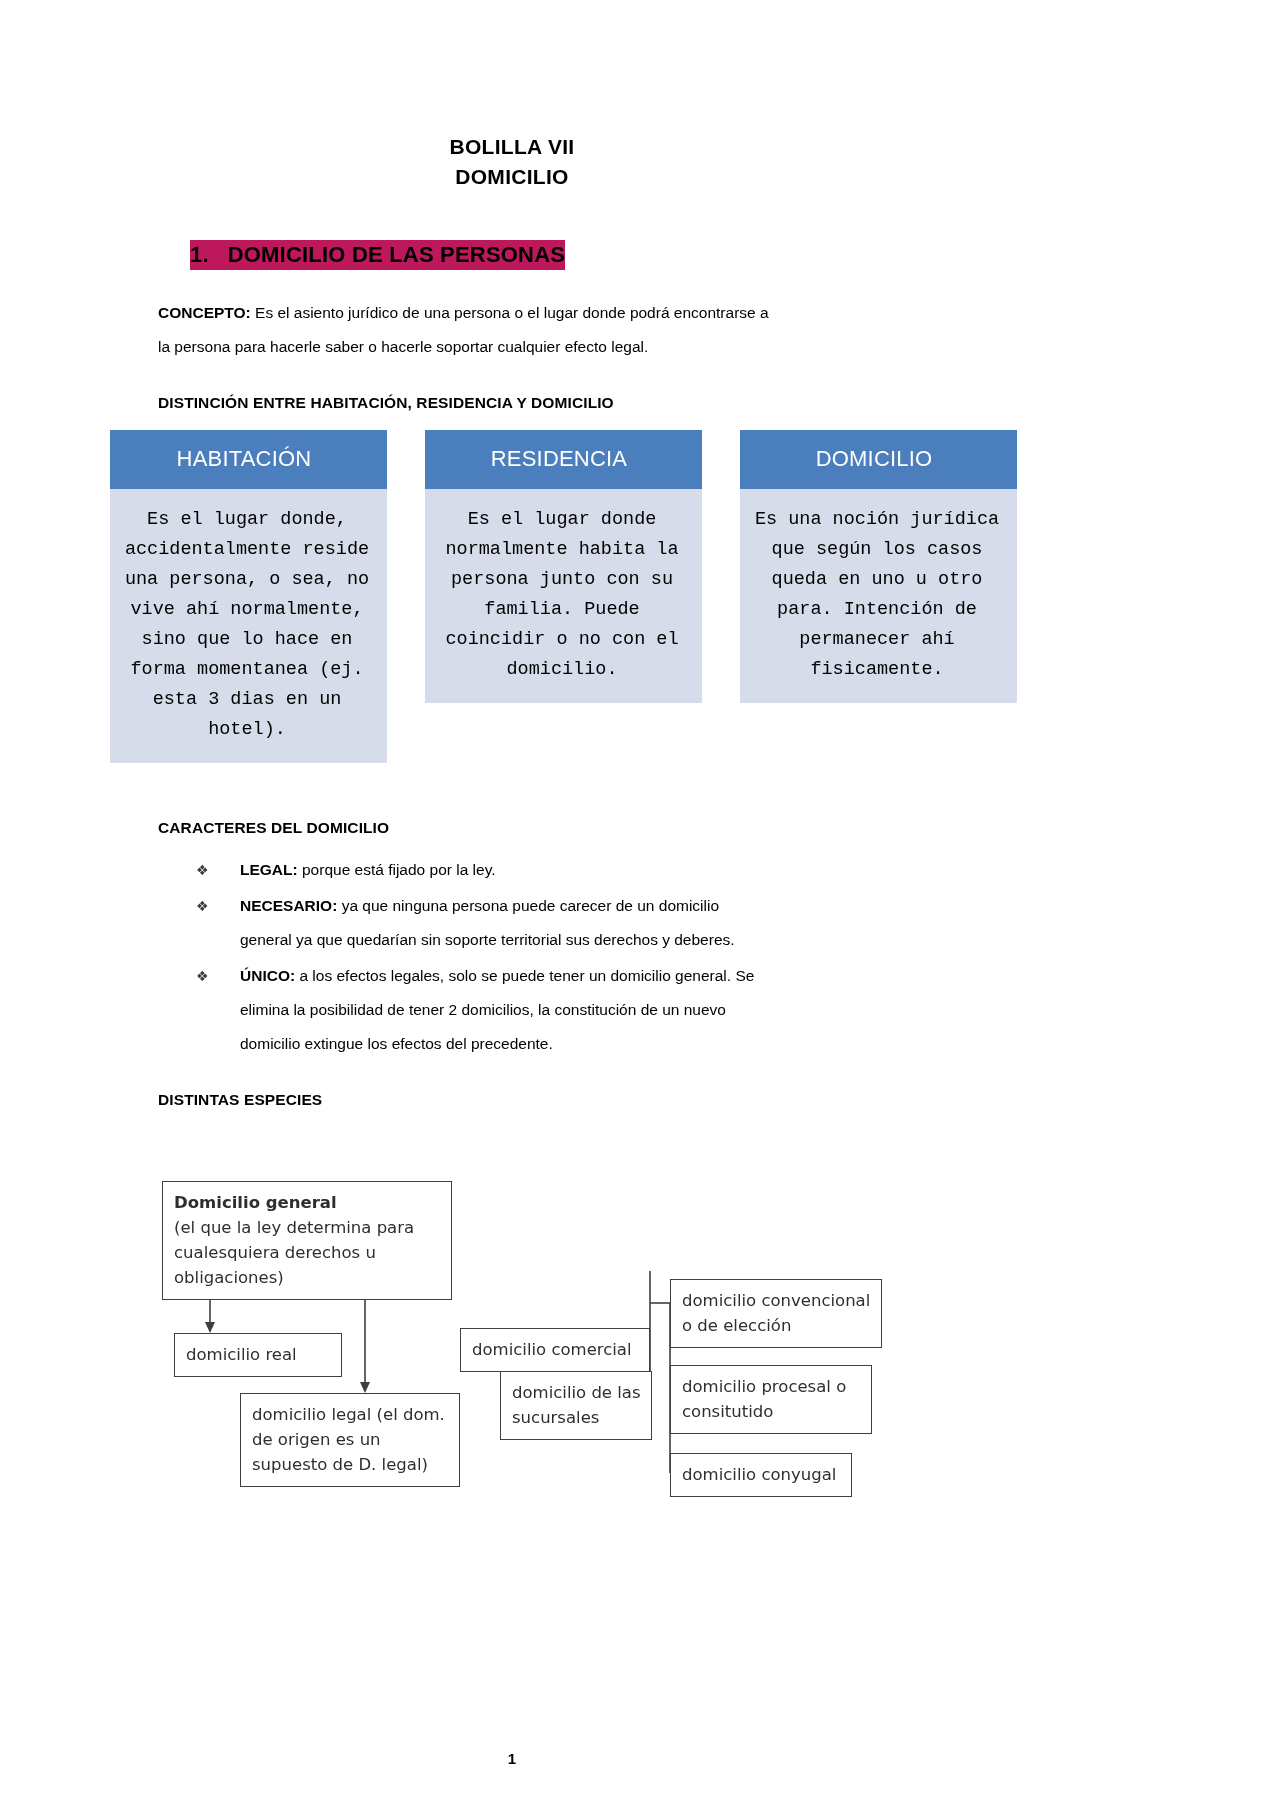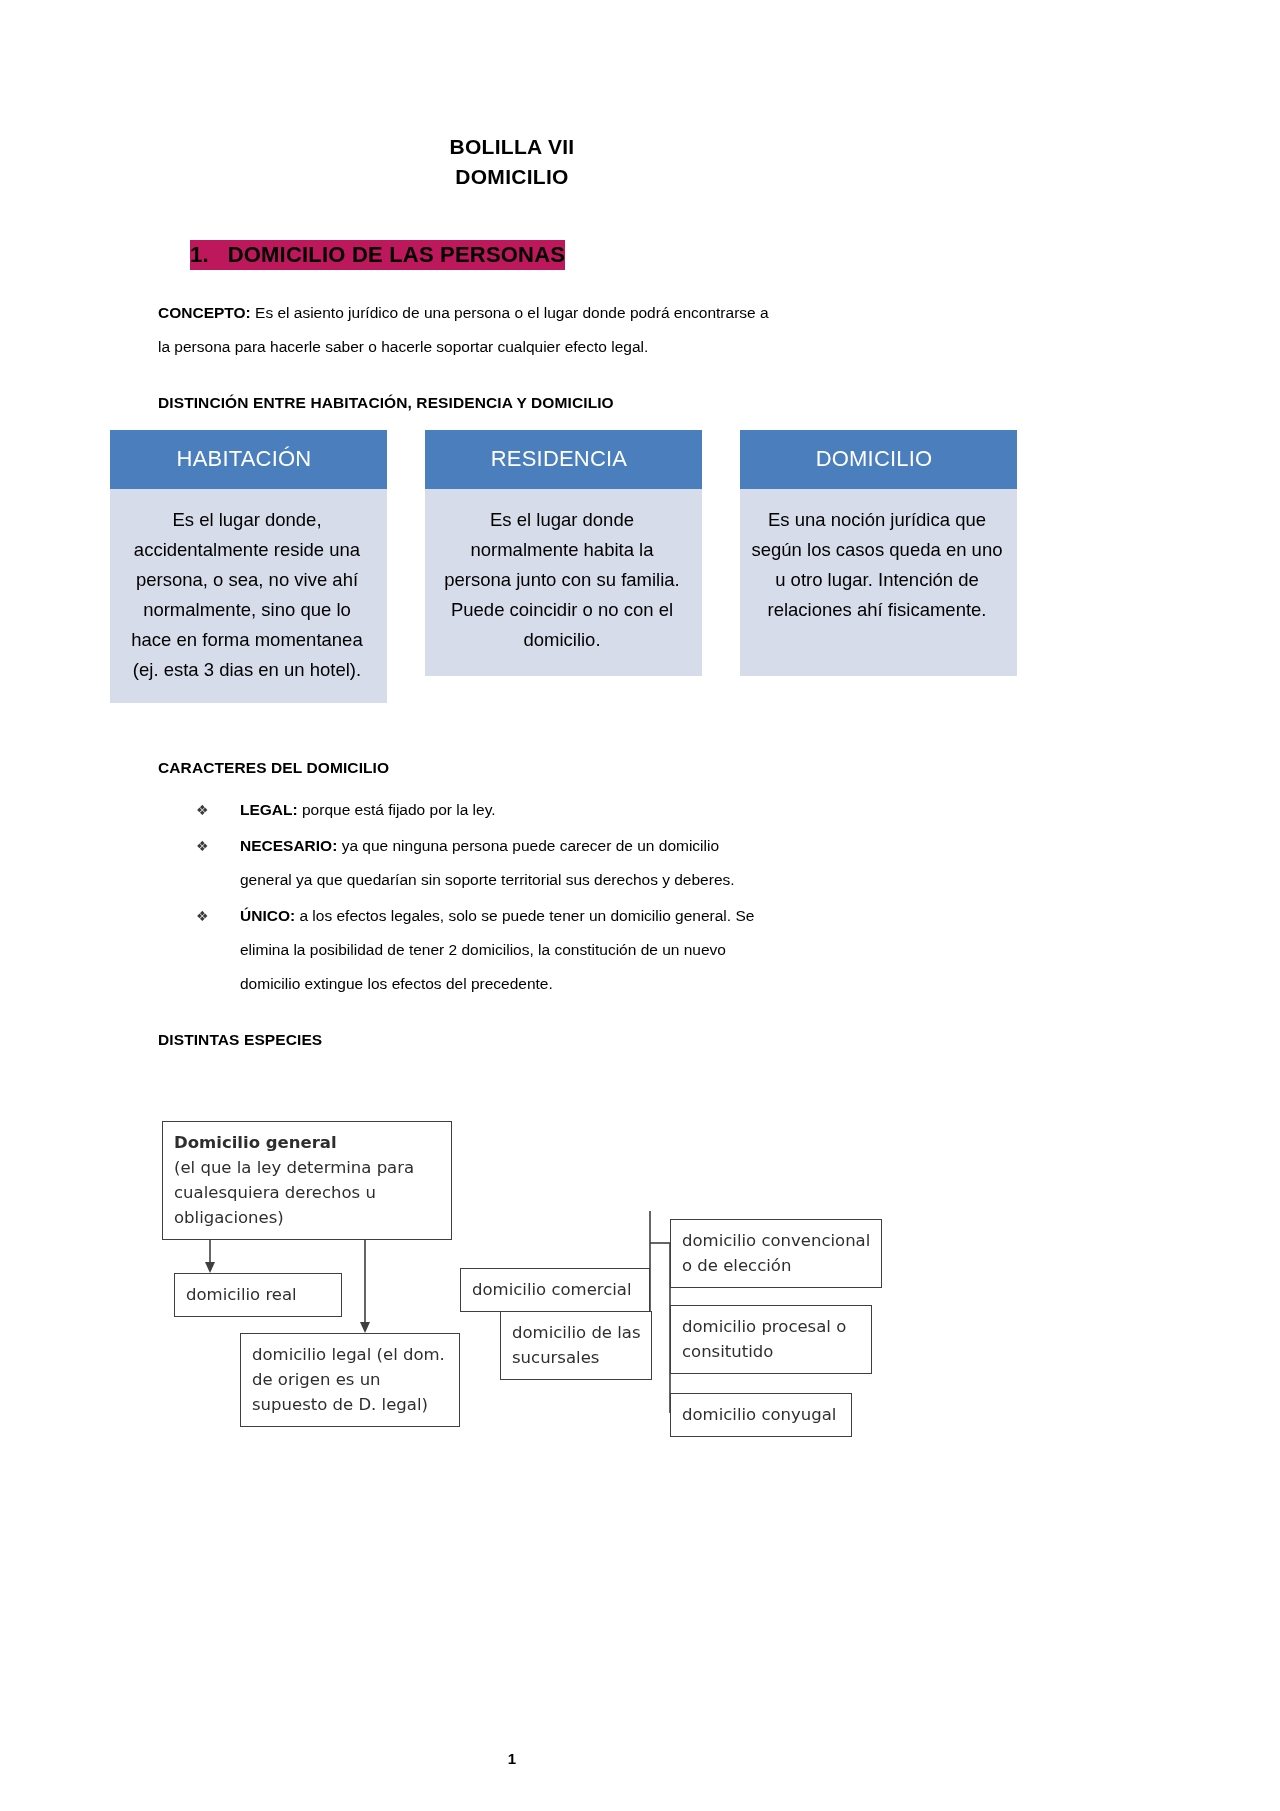--- a/index.html
+++ b/index.html
@@ -82,20 +82,21 @@
     padding:16px 15px 17px 6px;
     letter-spacing:0.2px;
   }
   .compare-body {
     background:#d6dce9;
     text-align:center;
     font-size:18.5px;
     line-height:30px;
     padding:16px 14px 18px 11px;
     box-sizing:border-box;
+    font-family:Liberation Mono, monospace;
   }
   .compare-col.h1 .compare-body { min-height:187px; }
   .compare-col.h2 .compare-body { min-height:187px; }
   .compare-col.h3 .compare-body { min-height:187px; }
 
   
   h3.caracteres { margin-top:54px; }
   ul.bullets {
     list-style:none;
     margin:14px 0 0 0;
@@ -175,21 +176,21 @@
     <div class="compare-col h1">
       <div class="compare-head">HABITACIÓN</div>
       <div class="compare-body">Es el lugar donde, accidentalmente reside una persona, o sea, no vive ahí normalmente, sino que lo hace en forma momentanea (ej. esta 3 dias en un hotel).</div>
     </div>
     <div class="compare-col h2">
       <div class="compare-head">RESIDENCIA</div>
       <div class="compare-body">Es el lugar donde normalmente habita la persona junto con su familia. Puede coincidir o no con el domicilio.</div>
     </div>
     <div class="compare-col h3">
       <div class="compare-head">DOMICILIO</div>
-      <div class="compare-body">Es una noción jurídica que según los casos queda en uno u otro lugar. Intención de relaciones ahí fisicamente.</div>
+      <div class="compare-body">Es una noción jurídica que según los casos queda en uno u otro para. Intención de permanecer ahí fisicamente.</div>
     </div>
   </div>
 
   <div class="body-block">
     <h3 class="sub-heading caracteres">CARACTERES DEL DOMICILIO</h3>
 
     <ul class="bullets">
       <li>
         <span class="bullet-glyph">❖</span>
         <b>LEGAL:</b><span> porque está fijado por la ley.</span>

